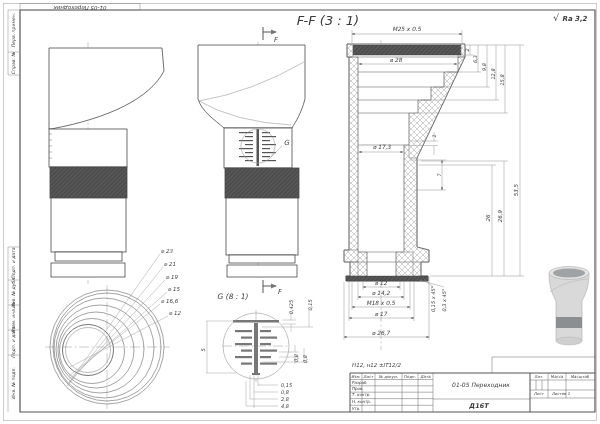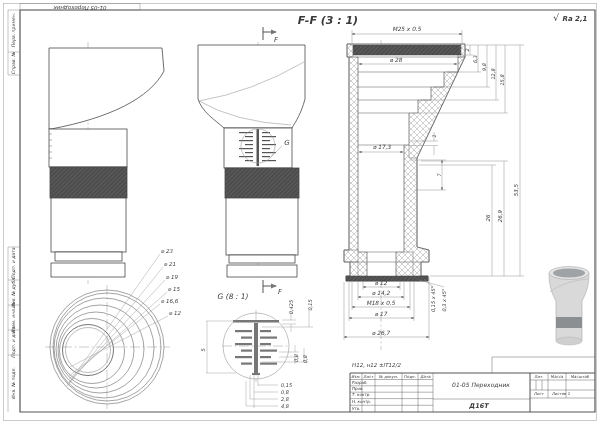--- a/index.html
+++ b/index.html
@@ -219,23 +219,23 @@
   <div class="t c r180" style="left:80px;top:6.5px;font-size:5.5px;">01-05 Переходник</div>
 
   <div class="t v" style="left:14px;top:30px;font-size:4.6px;">Перв. примен.</div>
   <div class="t v" style="left:14px;top:63px;font-size:4.6px;">Справ. №</div>
   <div class="t v" style="left:14px;top:263px;font-size:4.6px;">Подп. и дата</div>
   <div class="t v" style="left:14px;top:292px;font-size:4.6px;">Инв. № дубл.</div>
   <div class="t v" style="left:14px;top:317px;font-size:4.6px;">Взам. инв. №</div>
   <div class="t v" style="left:14px;top:342px;font-size:4.6px;">Подп. и дата</div>
   <div class="t v" style="left:14px;top:383px;font-size:4.6px;">Инв. № подл.</div>
 
-  <div class="t c" style="left:328px;top:20px;font-size:11px;font-weight:bold;">F-F (3 : 1)</div>
+  <div class="t c" style="left:328px;top:20px;font-size:13px;">F-F (3 : 1)</div>
   <div class="t c" style="left:556px;top:18px;font-size:9px;">√</div>
-  <div class="t c b" style="left:575px;top:19px;font-size:7px;">Ra 2,1</div>
+  <div class="t c b" style="left:575px;top:19px;font-size:7px;">Ra 3,2</div>
   <div class="t c" style="left:233px;top:297px;font-size:7.5px;">G (8 : 1)</div>
   <div class="t c" style="left:276px;top:40px;font-size:7px;">F</div>
   <div class="t c" style="left:280px;top:292px;font-size:7px;">F</div>
   <div class="t c" style="left:287px;top:143px;font-size:7px;">G</div>
 
   <div class="t l" style="left:161px;top:252px;font-size:5.5px;">⌀ 23</div>
   <div class="t l" style="left:164px;top:265px;font-size:5.5px;">⌀ 21</div>
   <div class="t l" style="left:166px;top:278px;font-size:5.5px;">⌀ 19</div>
   <div class="t l" style="left:168px;top:290px;font-size:5.5px;">⌀ 15</div>
   <div class="t l" style="left:161px;top:302px;font-size:5.5px;">⌀ 16,6</div>

